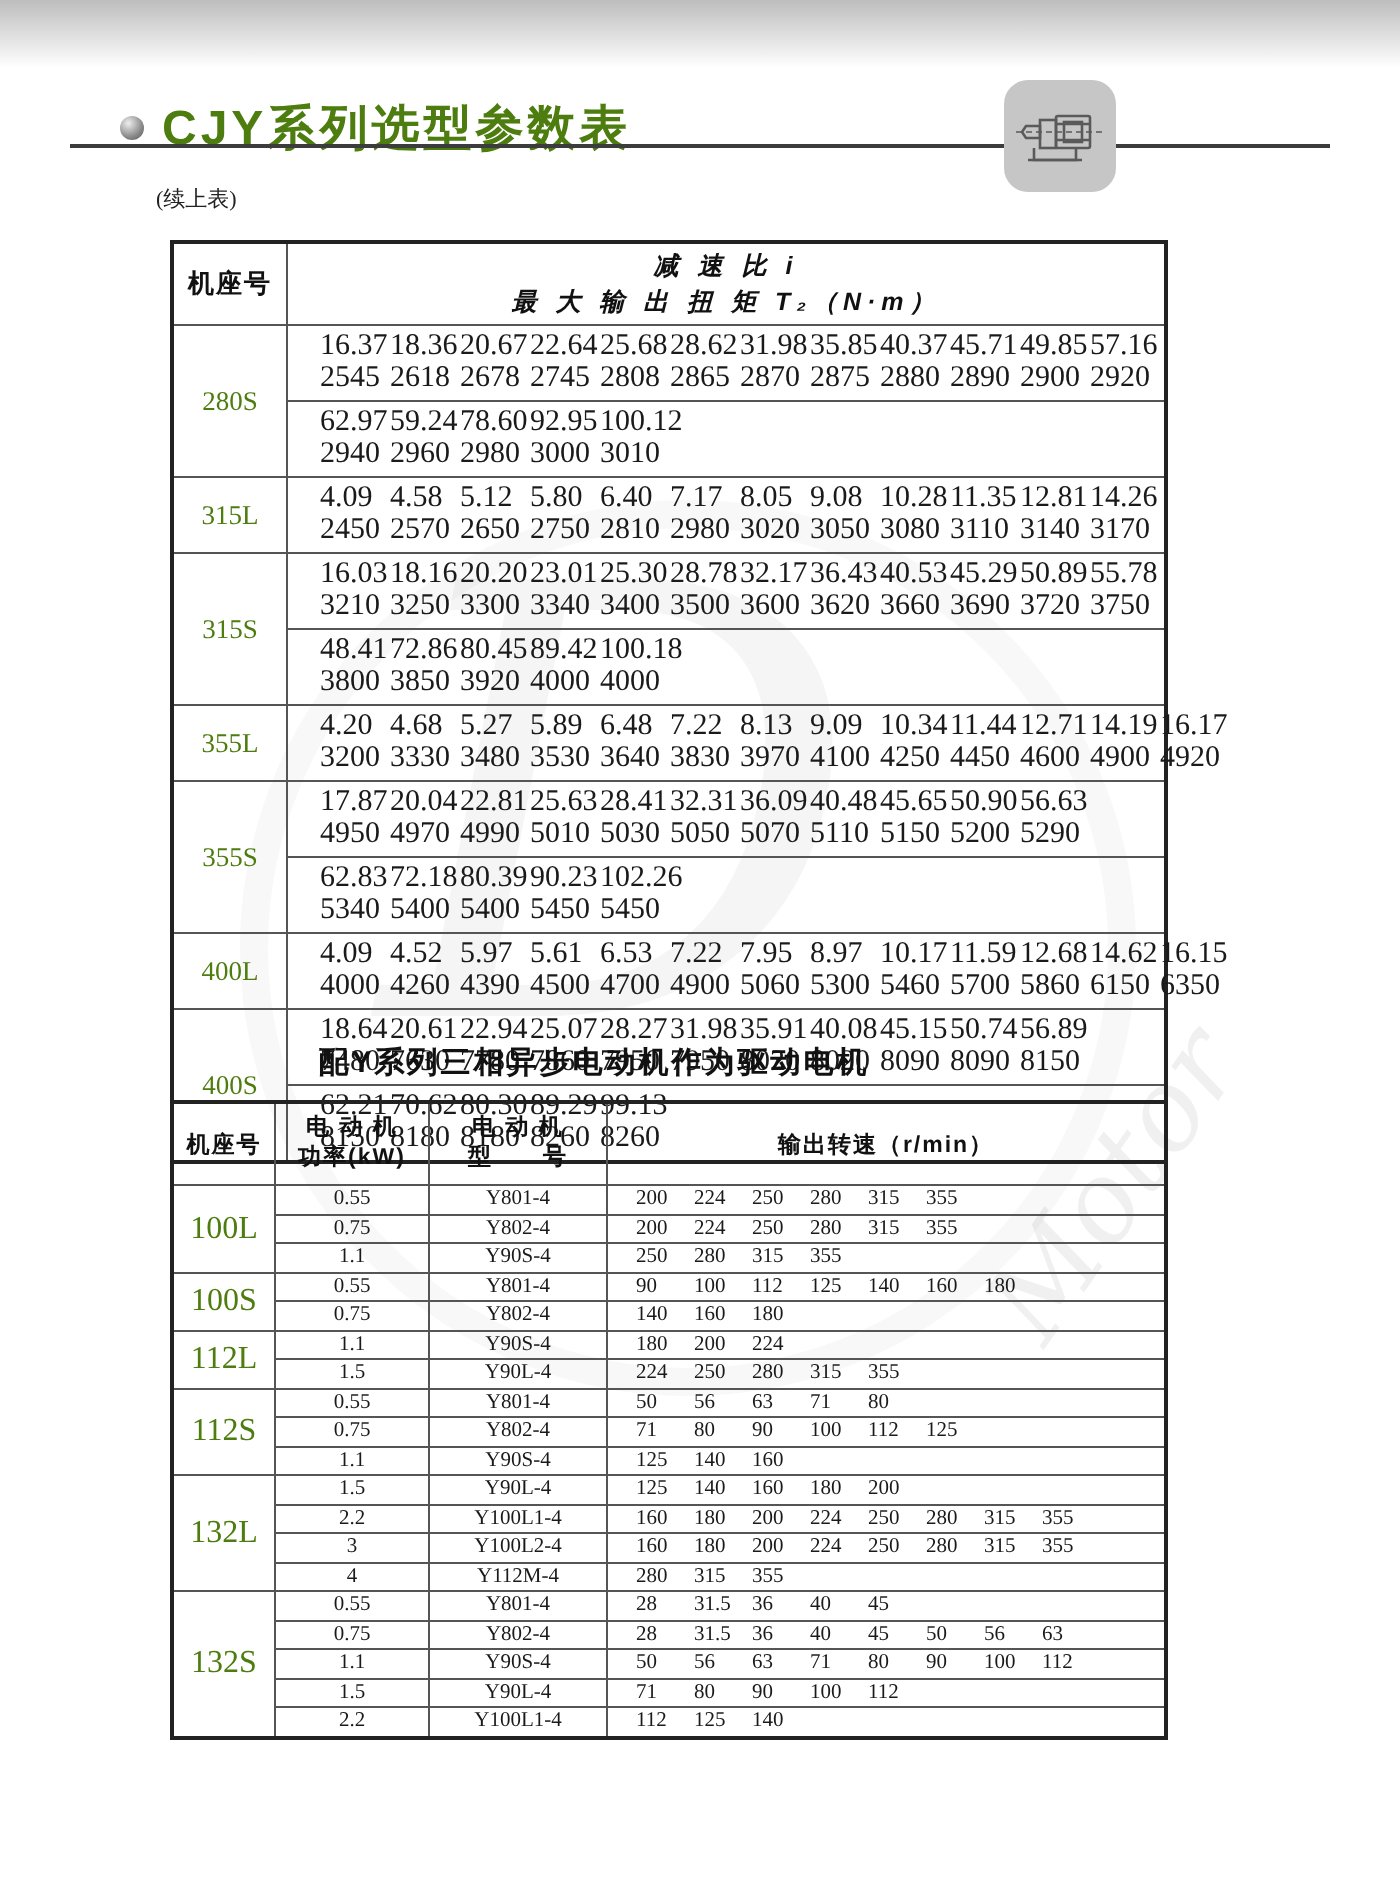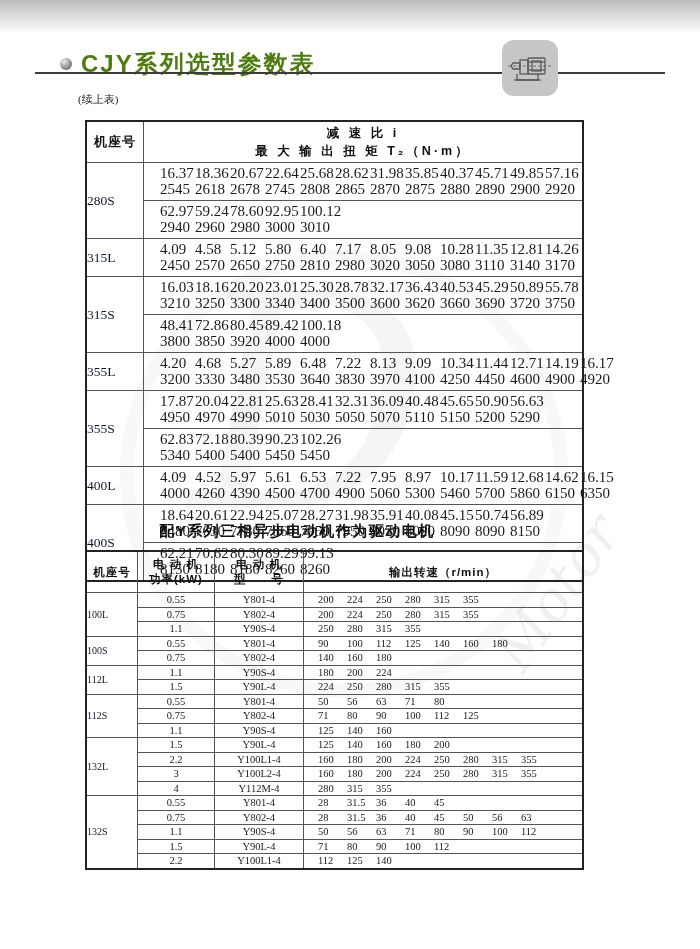--- a/index.html
+++ b/index.html
@@ -24,45 +24,45 @@
   .wm-circle{position:absolute;top:250px;left:120px;width:420px;height:420px;
     border:14px solid rgba(120,120,120,0.05);border-radius:50%;pointer-events:none;}
   .wm-d{top:230px;left:190px;font-size:300px;color:rgba(110,110,110,0.07);}
   .wm-motor{top:560px;left:470px;font-size:56px;color:rgba(110,110,110,0.10);
     transform:rotate(-55deg);}
   
   table{border-collapse:collapse;table-layout:fixed;background:transparent;}
   #t1,#t2{position:absolute;left:85px;width:499px;border:2px solid #222;}
   #t1 th,#t1 td,#t2 th,#t2 td{border:1px solid #555;padding:0;}
   th{font-family:"Liberation Sans",sans-serif;font-weight:bold;color:#111;}
-  .frame-cell{font-size:13.5px;color:#0f172a;}
+  .frame-cell{font-size:13.5px;text-align:center;color:#4d7c0f;}
   
   #t1{top:120px;}
   #t1 .c1{width:56px;font-size:13px;letter-spacing:1px;}
   #t1 thead th{height:40px;}
-  #t1 .hdr div{font-size:12.5px;line-height:18px;letter-spacing:3px;text-align:center;}
+  #t1 .hdr div{font-size:12.5px;line-height:18px;letter-spacing:3px;text-align:center;font-style:italic;}
   #t1 td.vals{padding:2px 0 3px 16px;vertical-align:middle;}
   .numline{font-size:15px;line-height:16px;white-space:nowrap;}
   .numline span{display:inline-block;min-width:35px;}
   
   .section2-title{position:absolute;top:522px;left:85px;width:424px;margin:0;
     text-align:center;font-family:"Liberation Sans",sans-serif;font-weight:bold;
     font-size:15px;letter-spacing:1.5px;color:#111;}
   
   #t2{top:550px;}
   #t2 .c1{width:50px;}
   #t2 .c2{width:76px;}
   #t2 .c3{width:88px;}
   #t2 thead th{height:40px;font-size:11.5px;letter-spacing:1px;}
   #t2 thead th div{line-height:15px;}
   #t2 td{height:13.5px;font-size:10.5px;line-height:13px;}
   #t2 td.center{text-align:center;}
   #t2 td.speeds{padding-left:14px;white-space:nowrap;}
   #t2 td.speeds span{display:inline-block;min-width:29px;}
-  #t2 .frame-cell{font-size:10px;}
+  #t2 .frame-cell{font-size:16px;}
 </style>
 </head>
 <body>
 
 <div class="page">
   <div class="top-fade"></div>
 
   <div class="wm-circle"></div>
   <div class="wm wm-d">D</div>
   <div class="wm wm-motor">Motor</div>

